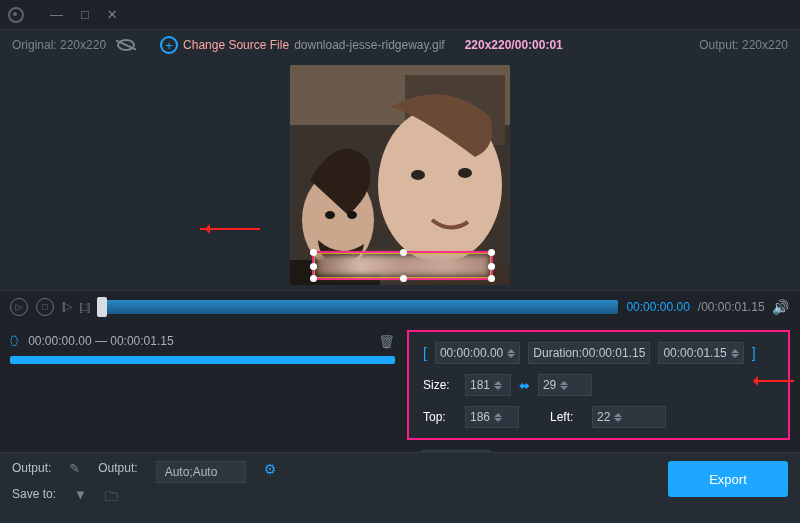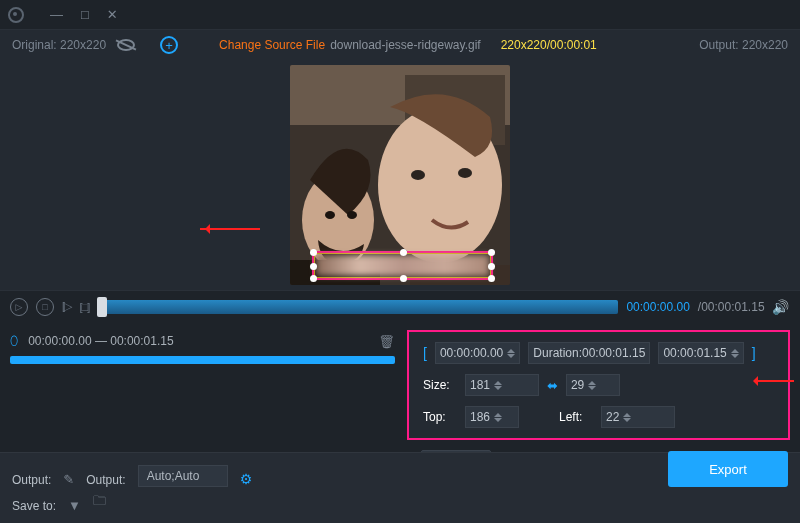--- a/index.html
+++ b/index.html
@@ -7,23 +7,23 @@
 .title-bar { height:30px; display:flex; align-items:center; padding:0 8px; background:#1e2329; border-bottom:1px solid #2a3038; }
 .title-bar .logo { width:16px; height:16px; border:2px solid #5a6470; border-radius:50%; margin-right:8px; position:relative; }
 .title-bar .logo::after { content:""; position:absolute; width:4px; height:4px; background:#5a6470; border-radius:50%; top:3px; left:3px; }
 .title { color:#c8d0d8; flex:1; }
 .win-ctrl { margin-left:18px; color:#7a8490; font-size:13px; cursor:pointer; }
 .subbar { height:30px; display:flex; align-items:center; padding:0 12px; background:#242a32; gap:5px; }
 .orig-label { color:#7a8490; }
 .eye { width:18px; height:12px; border:2px solid #7a8490; border-radius:60%; position:relative; margin-left:6px; }
 .eye::after { content:""; position:absolute; width:22px; height:2px; background:#7a8490; top:3px; left:-4px; transform:rotate(25deg);}
 .plus-circ { width:18px; height:18px; border:2px solid #1ea7ff; border-radius:50%; color:#1ea7ff; display:flex; align-items:center; justify-content:center; font-size:13px; margin-left:20px; }
-.change-src { color:#f97316; cursor:pointer;margin-left:36px; }
+.change-src { color:#fca5a5; cursor:pointer; }
 .filename { color:#8a929c; }
-.fileinfo { color:#fde047; margin-left:15px; }
+.fileinfo { color:#f9a8d4; margin-left:15px;font-weight:bold; }
 .outlabel { margin-left:auto; color:#7a8490; }
 .preview-zone { height:230px; background:#242a32; display:flex; align-items:center; justify-content:center; position:relative; }
 .preview-img { width:220px; height:220px; position:relative; border-radius:2px; overflow:hidden; }
 .preview-img svg { width:100%; height:100%; display:block; }
 .sel-box { position:absolute; border:2px solid #ff1a88; box-shadow:inset 0 0 0 1px #d4b400; }
 .sel-box .hnd { position:absolute; width:7px; height:7px; background:#fff; border-radius:50%; }
 .sel-box .hnd.tl{top:-4px;left:-4px}.sel-box .hnd.tr{top:-4px;right:-4px}.sel-box .hnd.bl{bottom:-4px;left:-4px}.sel-box .hnd.br{bottom:-4px;right:-4px}.sel-box .hnd.tc{top:-4px;left:50%;margin-left:-3px}.sel-box .hnd.bc{bottom:-4px;left:50%;margin-left:-3px}.sel-box .hnd.ml{left:-4px;top:50%;margin-top:-3px}.sel-box .hnd.mr{right:-4px;top:50%;margin-top:-3px}
 .sel-box .blur { position:absolute; inset:2px; background:linear-gradient(90deg,#8a6a5a,#d5b8a8,#b8968a,#c8a898,#aa8878); filter:blur(3px);}
 .arrow-l { position:absolute; left:200px; top:168px; }
 .arrow-l::before{content:"";display:block;width:60px;height:2px;background:#ff2020;}
@@ -54,21 +54,21 @@
 .spin span{width:0;height:0;border:4px solid transparent;cursor:pointer;}
 .spin .up{border-bottom-color:#7a8490;}
 .spin .dn{border-top-color:#7a8490;}
 .lbl{color:#ffffff;min-width:34px;}
 .link-ic{color:#1ea7ff;font-size:13px;cursor:pointer;}
 .arrow-r { position:absolute; right:-4px; top:50px;}
 .arrow-r::before{content:"";display:block;width:40px;height:2px;background:#ff2020;position:absolute;right:0;}
 .arrow-r::after{content:"";position:absolute;right:36px;top:-4px;border:5px solid transparent;border-right-color:#ff2020;}
 .resetbtn{margin-top:10px;margin-left:14px;width:70px;height:24px;background:#2e3640;border:1px solid #3a424c;color:#a8b0b8;display:flex;align-items:center;justify-content:center;cursor:pointer;border-radius:2px;}
 .footer { position:absolute; bottom:0; left:0; right:0; background:#262c34; border-top:1px solid #30363e; padding:8px 12px 10px 12px;}
-.frow{display:flex;align-items:flex-end;gap:12px;height:26px;}
+.frow{display:flex;align-items:flex-start;gap:18px;height:26px;}
 .fval{background:#2e3640;border:1px solid #3a424c;padding:3px 8px;color:#b0b8c0;min-width:180px;}
 .ficon{color:#7a8490;cursor:pointer;font-size:13px;}
 .gear{color:#1ea7ff;cursor:pointer;font-size:14px;}
 .export{margin-left:auto;width:120px;height:36px;background:#1ea7ff;color:#fff;display:flex;align-items:center;justify-content:center;border-radius:3px;cursor:pointer;font-size:13px;}
 </style>
 </head>
 <body>
 
 <div class="title-bar">
   <span class="logo"></span>
@@ -167,21 +167,21 @@
             <span>00:00:01.15</span>
             <span class="spin">
               <span class="up"></span>
               <span class="dn"></span>
             </span>
           </div>
         <span class="brk">]</span>
       </div>
       <div class="prm-row">
         <span class="lbl">Size:</span>
-        <div class="numfield" style="width:74px">
+        <div class="numfield" style="width:46px">
             <span>181</span>
             <span class="spin">
               <span class="up"></span>
               <span class="dn"></span>
             </span>
           </div>
         <span class="link-ic">⬌</span>
         <div class="numfield" style="width:54px">
             <span>29</span>
             <span class="spin">
@@ -192,21 +192,21 @@
       </div>
       <div class="prm-row" style="margin-bottom:0">
         <span class="lbl">Top:</span>
         <div class="numfield" style="width:54px">
             <span>186</span>
             <span class="spin">
               <span class="up"></span>
               <span class="dn"></span>
             </span>
           </div>
-        <span class="lbl" style="margin-left:32px">Left:</span>
+        <span class="lbl" style="margin-left:23px">Left:</span>
         <div class="numfield" style="width:74px">
             <span>22</span>
             <span class="spin">
               <span class="up"></span>
               <span class="dn"></span>
             </span>
           </div>
       </div>
     </div>
     <div class="arrow-r"></div>

